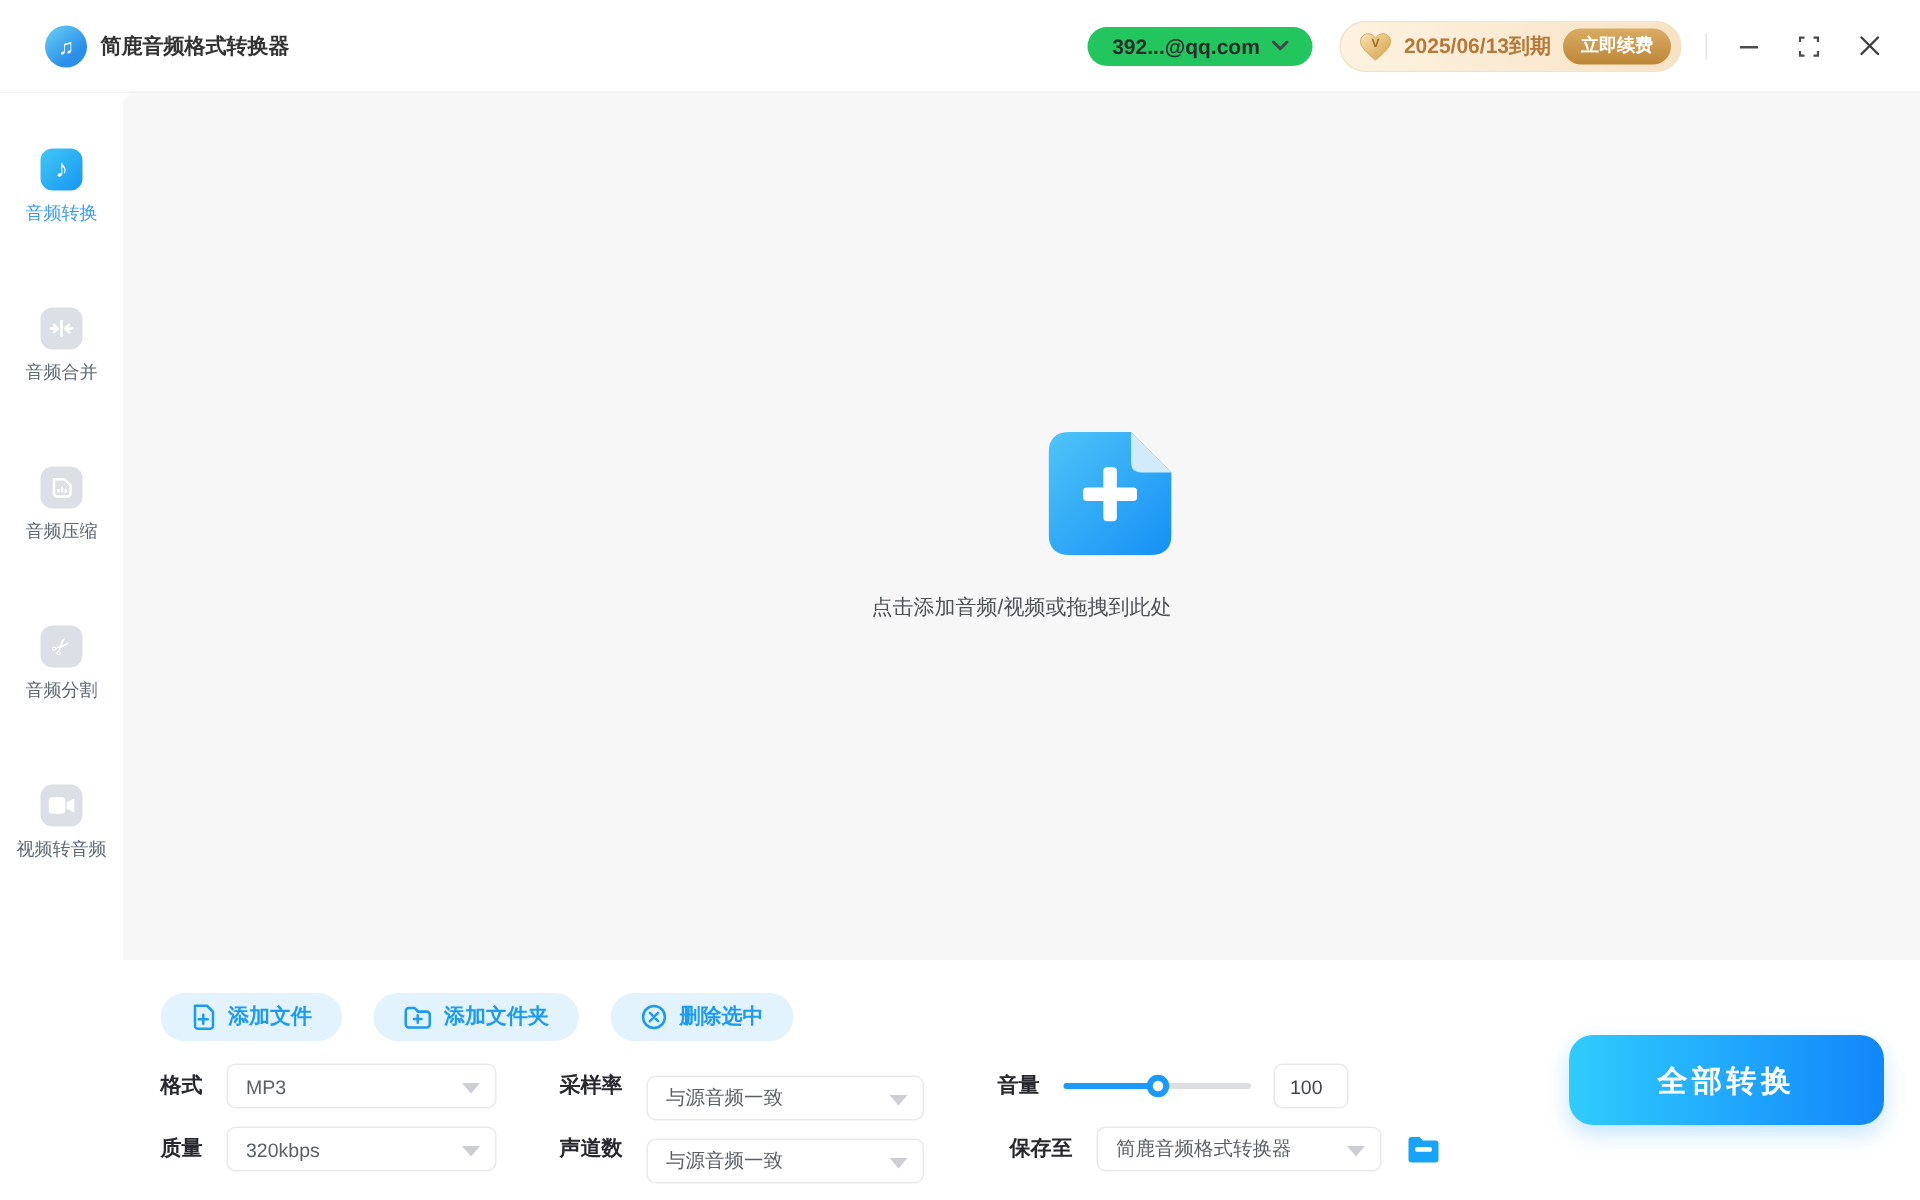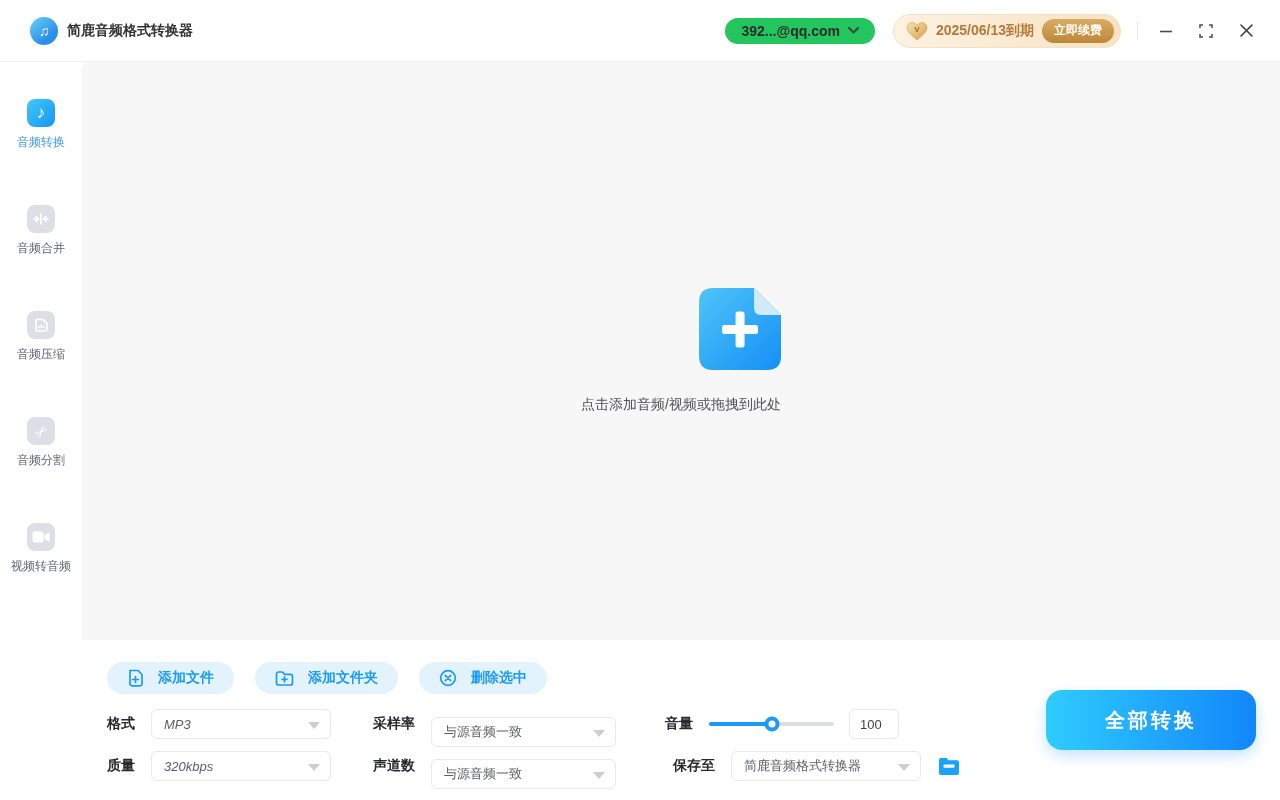--- a/index.html
+++ b/index.html
@@ -47,31 +47,31 @@
     background:#f7f7f8; border-top-left-radius:8px; }
   .dropzone { position:absolute; left:50%; top:226px; transform:translateX(-50%);
     display:flex; flex-direction:column; align-items:flex-end; cursor:pointer; }
   .drop-hint { margin-top:26px; font-size:14px; color:#4e5257; white-space:nowrap; }
 
   
   .bottom-panel { position:absolute; left:0; top:640px; width:1280px; height:160px; background:#fff; }
 
   .btn-row { position:absolute; left:107px; top:662px; display:flex; gap:21px; }
   .pill-btn { height:32px; padding:12px 20px; border:none; border-radius:16px; background:#e3f3fd;
-    color:#1d9bf0; font-size:14px; font-weight:bold; display:flex; align-items:center; gap:14px;
+    color:#1d9bf0; font-size:14px; font-weight:bold; display:flex; align-items:center; gap:8px;
     cursor:pointer; font-family:"Liberation Sans",sans-serif; }
 
   .field { position:absolute; display:flex; align-items:center; height:30px; }
   .field-label { font-size:14px; font-weight:bold; color:#27292e; margin-right:16px; white-space:nowrap; }
   .select { position:relative; height:30px; background:#fff; border:1px solid #e9e9eb;
     border-radius:6px; display:flex; align-items:center; padding:0 26px 0 12px;
     font-size:13px; color:#5a5f66; cursor:pointer; }
   .select .caret { position:absolute; right:10px; top:12px; width:0; height:0;
     border-left:6px solid transparent; border-right:6px solid transparent; border-top:7px solid #ccced3; }
-  .w180 { width:180px;font-style:italic; } .w185 { width:185px;margin-top:16px; } .w190 { width:190px; }
+  .w180 { width:180px; } .w185 { width:185px;margin-top:16px; } .w190 { width:190px; }
 
   .g-format  { left:107px; top:709px; }
   .g-sample  { left:373px; top:709px; }
   .g-volume  { left:665px; top:709px; }
   .g-quality { left:107px; top:751px; }
   .g-channel { left:373px; top:751px; }
   .g-save    { left:650px; top:751px;margin-left:23px; }
 
   .slider { position:relative; width:125px; height:4px; border-radius:2px; background:#dcdee1;
     margin-right:15px; cursor:pointer; }

